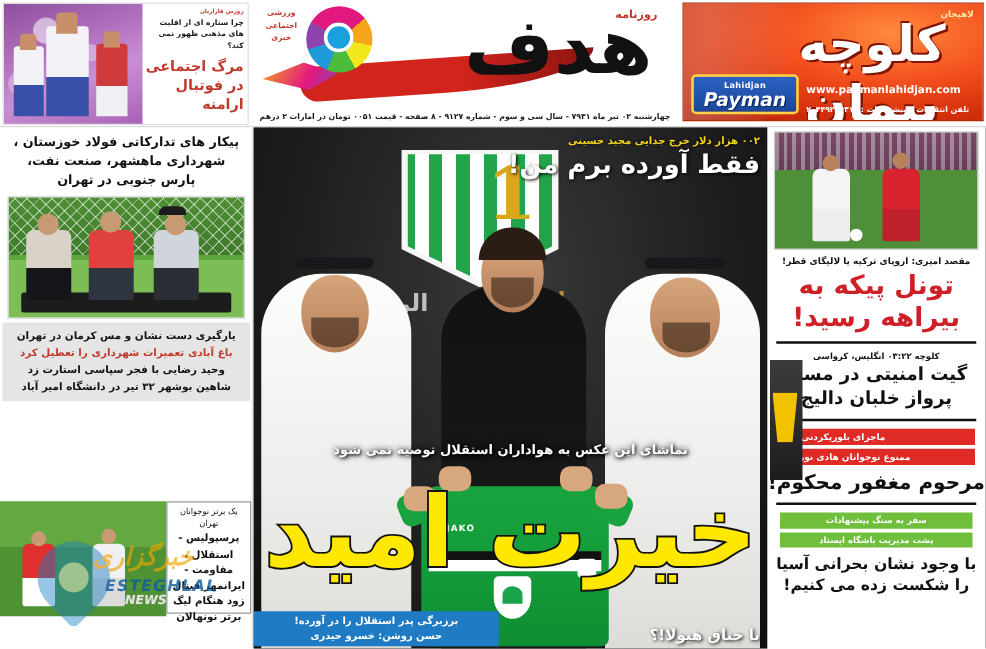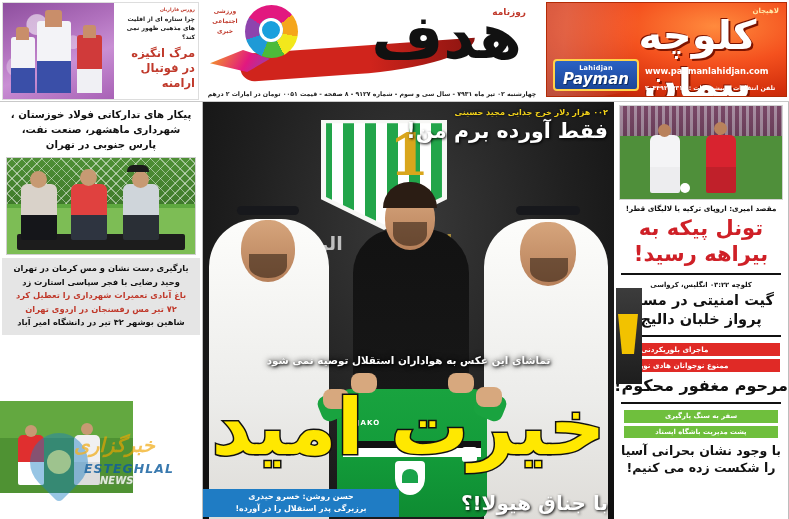--- a/index.html
+++ b/index.html
@@ -372,21 +372,21 @@
     text-align: center;
     font-size: 78px; line-height: 86px;
     color: #ffe800; font-weight: bold;
     -webkit-text-stroke: 3px #111;
     paint-order: stroke fill;
     letter-spacing: -2px;
     white-space: nowrap;
   }
   .cc-subhead {
     position: absolute; right: 6px; bottom: 4px;
-    font-size: 20px; color: #ffffff; font-weight: bold;
+    font-size: 12px; color: #ffffff; font-weight: bold;
     text-shadow: 1px 1px 3px #000;
   }
   .cc-bluebox {
     position: absolute; left: 0; bottom: 2px;
     width: 196px; padding: 2px 5px;
     background: #1f7cc4;
     text-align: center;
   }
   .cc-bluebox div { font-size: 7.9px; line-height: 12px; color: #ffffff; font-weight: bold; }
 
@@ -462,21 +462,21 @@
         <div class="fig fig-white" style="left:34px; top:18px; width:34px; height:72px;"></div>
         <div class="fig fig-head" style="left:42px; top:7px; width:17px; height:17px;"></div>
         <div class="fig fig-white" style="left:8px; top:34px; width:24px; height:56px;"></div>
         <div class="fig fig-head" style="left:13px; top:24px; width:13px; height:13px;"></div>
         <div class="fig fig-red" style="left:74px; top:32px; width:25px; height:58px;"></div>
         <div class="fig fig-head" style="left:80px; top:22px; width:13px; height:13px;"></div>
       </div>
       <div class="tl-text">
         <div class="tl-kicker rtl">زورس قازاریان</div>
         <div class="tl-sub rtl">چرا ستاره ای از اقلیت های مذهبی ظهور نمی کند؟</div>
-        <div class="tl-head rtl">مرگ انگیزه در فوتبال ارامنه</div>
+        <div class="tl-head rtl">مرگ اجتماعی در فوتبال ارامنه</div>
       </div>
     </div>
 
     <div class="logo-wrap">
       <div class="logo-swoosh"></div>
       <div class="logo-tail"></div>
       <div class="logo-ball"></div>
       <div class="logo-sports-words rtl">ورزشی اجتماعی خبری</div>
       <div class="logo-rooz rtl">روزنامه</div>
       <div class="logo-hadaf rtl">هدف</div>
@@ -507,32 +507,35 @@
         <div class="p p2"></div>
         <div class="p p3"></div>
         <div class="h h1"></div>
         <div class="h h2"></div>
         <div class="h h3"></div>
         <div class="cap"></div>
       </div>
 
       <div class="lc-yellow">
         <div class="lc-y-line rtl">یارگیری دست نشان و مس کرمان در تهران</div>
+        <div class="lc-y-line red rtl">باغ آبادی تعمیرات شهرداری را تعطیل کرد</div>
         <div class="lc-y-line rtl">وحید رضایی با فجر سپاسی استارت زد</div>
-        <div class="lc-y-line red rtl">باغ آبادی تعمیرات شهرداری را تعطیل کرد</div>
-        <div class="lc-y-line red rtl">۲۷ تیر مس رفسنجان در اردوی تهران</div>
         <div class="lc-y-line rtl">شاهین بوشهر ۲۳ تیر در دانشگاه امیر آباد</div>
       </div>
 
       <div class="lc-bottom">
         <div class="lc-bot-photo">
           <div class="pl plA"></div>
           <div class="pl plB"></div>
           <div class="hd hdA"></div>
           <div class="hd hdB"></div>
+        </div>
+        <div class="lc-bot-text rtl">
+          <div style="font-size:6.6px;line-height:10px;font-weight:normal;">یک برتر نوجوانان تهران</div>
+          <div>پرسپولیس - استقلال ، مقاومت - ایرانمهر فینال زود هنگام لیگ برتر نونهالان</div>
         </div>
 
         <div class="watermark">
           <div class="wm-pin"></div>
           <div class="wm-fa rtl">خبرگزاری</div>
           <div class="wm-en">ESTEGHLAL</div>
           <div class="wm-news">NEWS</div>
         </div>
 
       </div>
@@ -576,22 +579,22 @@
         <div class="hand" style="right:140px; bottom:126px;"></div>
       </div>
 
       <div class="cc-kicker rtl">۲۰۰ هزار دلار خرج جدایی مجید حسینی</div>
       <div class="cc-head1 rtl">فقط آورده برم من!</div>
       <div class="cc-caption rtl">تماشای این عکس به هواداران استقلال توصیه نمی شود</div>
       <div class="cc-bighead rtl">خیرت امید</div>
       <div class="cc-subhead rtl">با جناق هیولا!؟</div>
 
       <div class="cc-bluebox">
+        <div class="rtl">برزبرگی پدر استقلال را در آورده!</div>
         <div class="rtl">حسن روشن: خسرو حیدری</div>
-        <div class="rtl">برزبرگی پدر استقلال را در آورده!</div>
       </div>
     </div>
 
     <div class="col-right">
       <div class="rc-photo">
         <div class="crowd"></div>
         <div class="pw pwWhite"></div>
         <div class="pw pwRed"></div>
         <div class="hh hh1"></div>
         <div class="hh hh2"></div>
@@ -607,21 +610,21 @@
       <div class="rc-head-blk rtl">گیت امنیتی در مسیر پرواز خلبان دالیج</div>
 
       <div class="rule"></div>
 
       <div class="redbar rtl">ماجرای بلوریکردنی نامه</div>
       <div class="redbar rtl">ممنوع نوجوانان هادی نوروزی</div>
       <div class="rc-head-blk2 rtl">مرحوم مغفور محکوم!</div>
 
       <div class="rule"></div>
 
-      <div class="greenbar rtl">سفر به سنگ یارگیری</div>
+      <div class="greenbar rtl">سفر به سنگ پیشنهادات</div>
       <div class="greenbar rtl">پشت مدیریت باشگاه ایستاد</div>
       <div class="rc-head-blk3 rtl">با وجود نشان بحرانی آسیا را شکست زده می کنیم!</div>
 
       <div class="rc-photo-sm">
         <div class="vest"></div>
       </div>
     </div>
 
   </div>
 </div>

